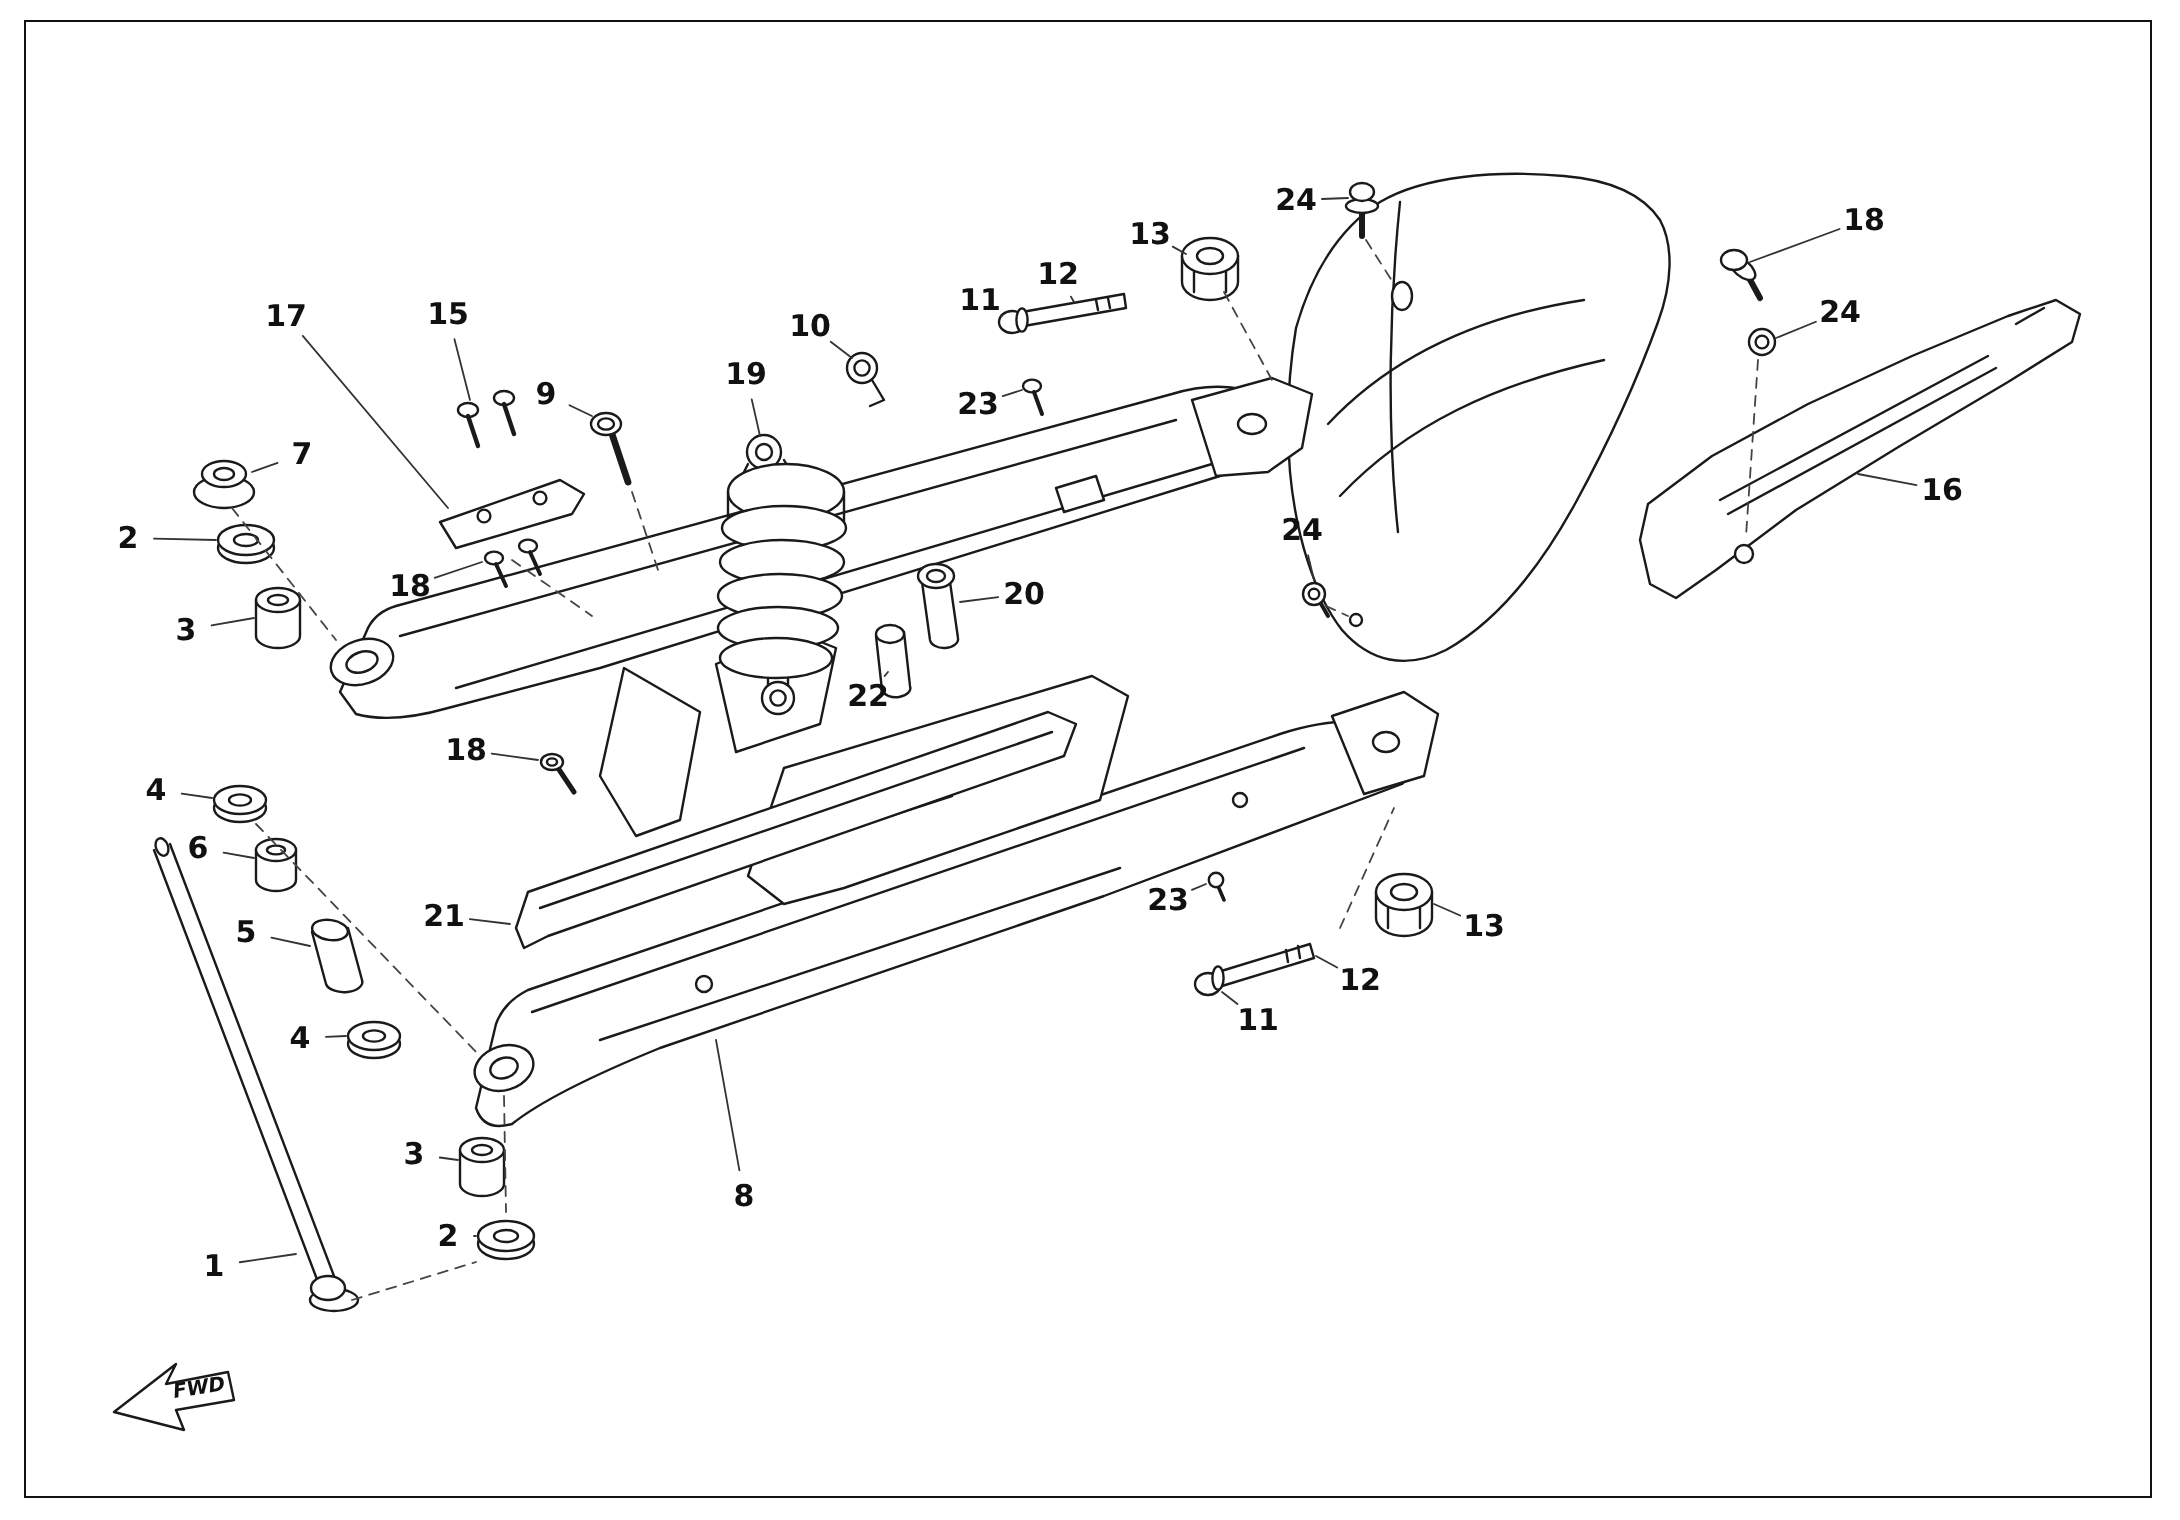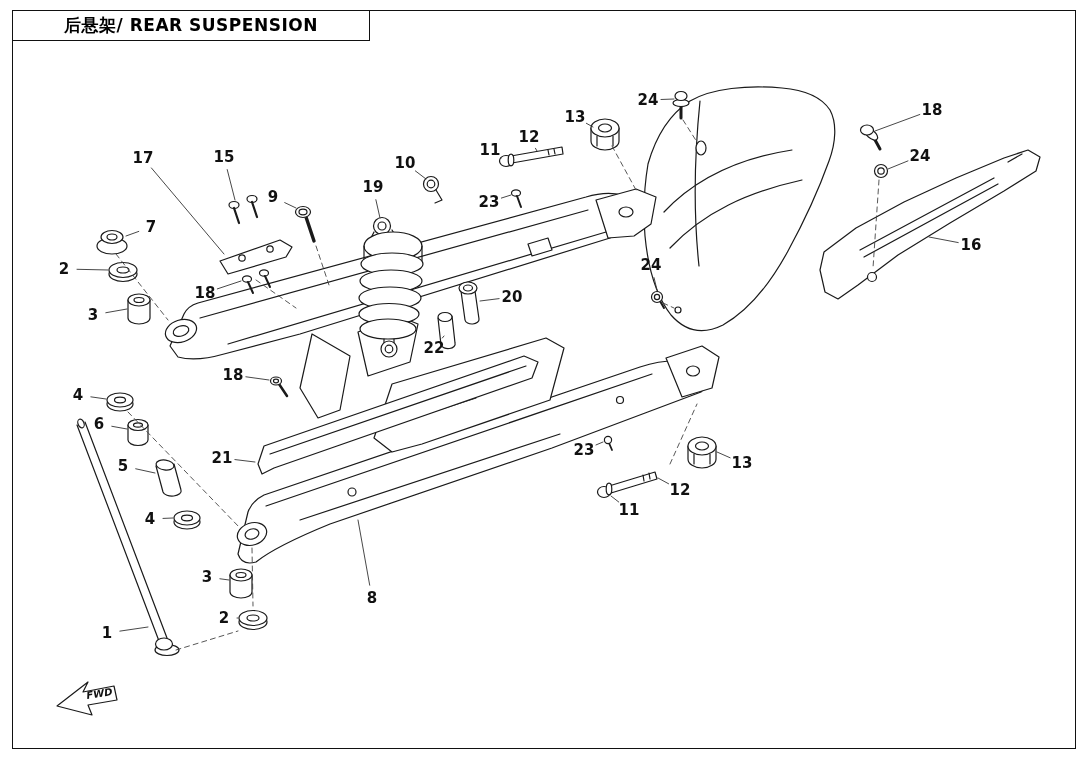--- a/index.html
+++ b/index.html
@@ -380,17 +380,14 @@
           <g>
             <line x1="618.7384211741078" y1="502.01877202430603" x2="611" y2="496" class="leader"></line>
             <text x="629" y="515" class="callout-num">11</text>
           </g>
         </g>
     </g>
   </svg>
 
   <div class="frame"></div>
 
-  <div class="title-block">
-    <span class="t">后悬架/ REAR SUSPENSION</span>
-  </div>
 
 </div>
 
 </body></html>

